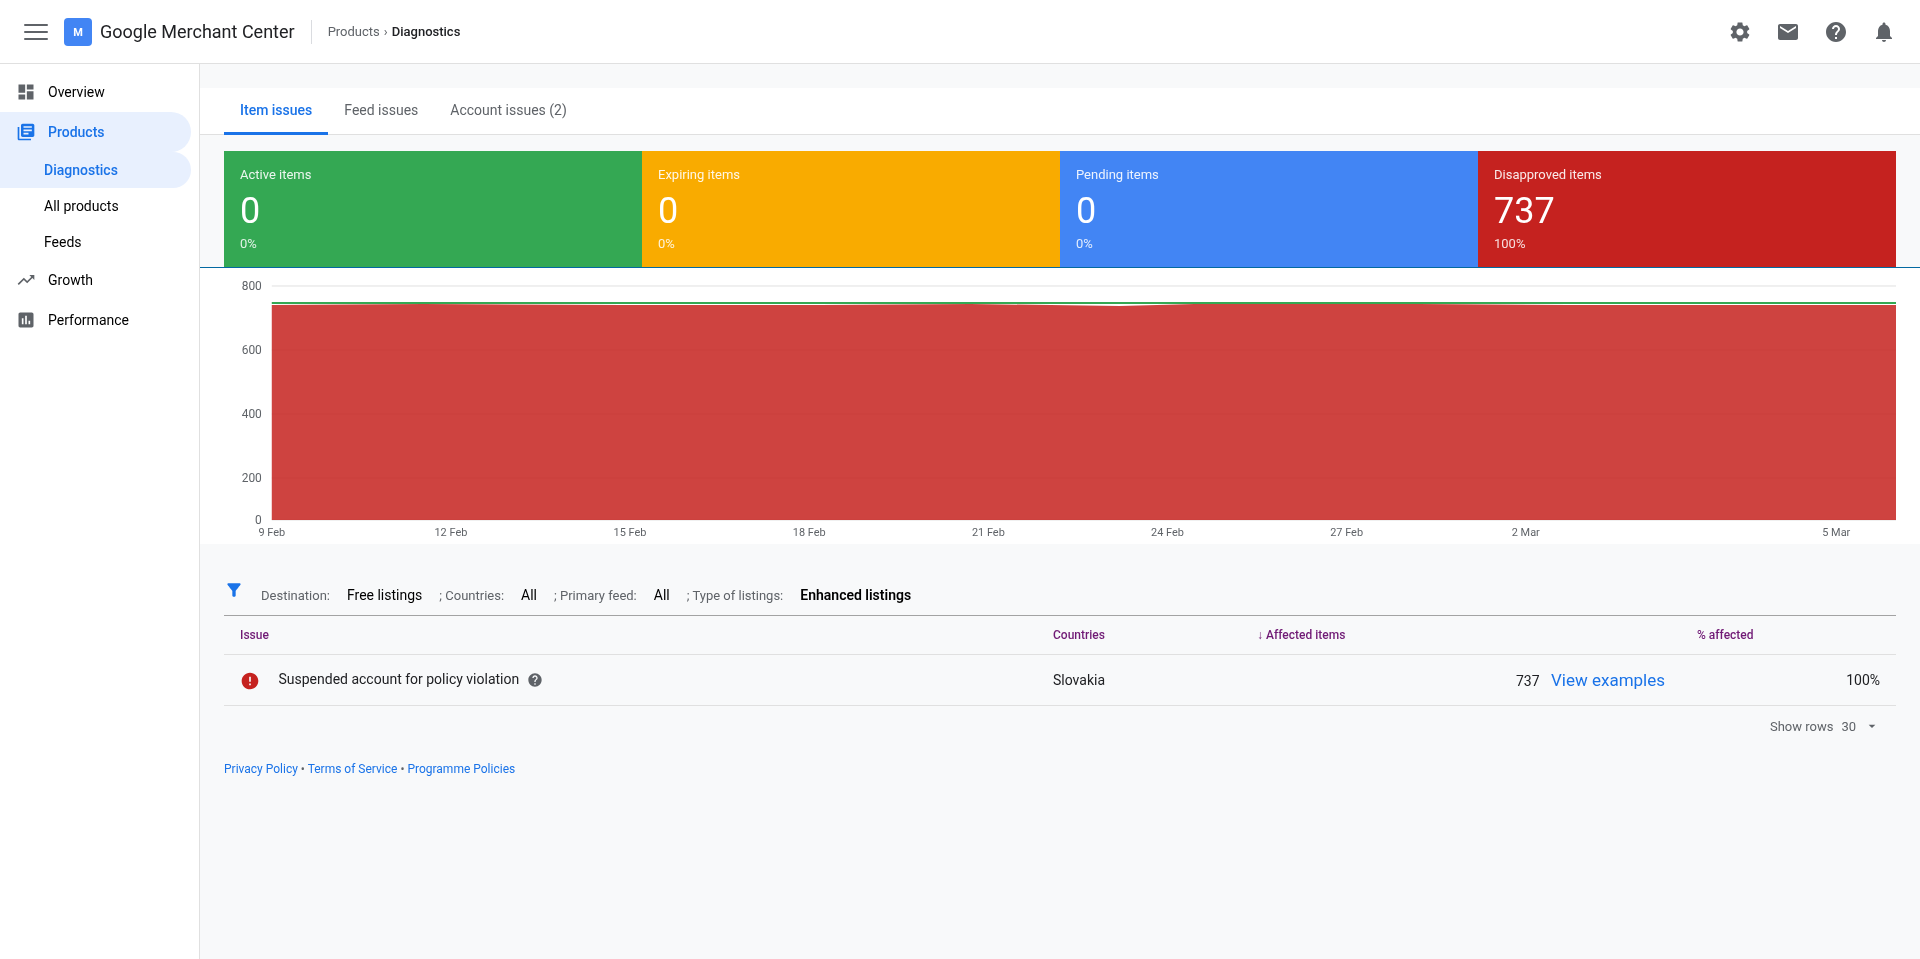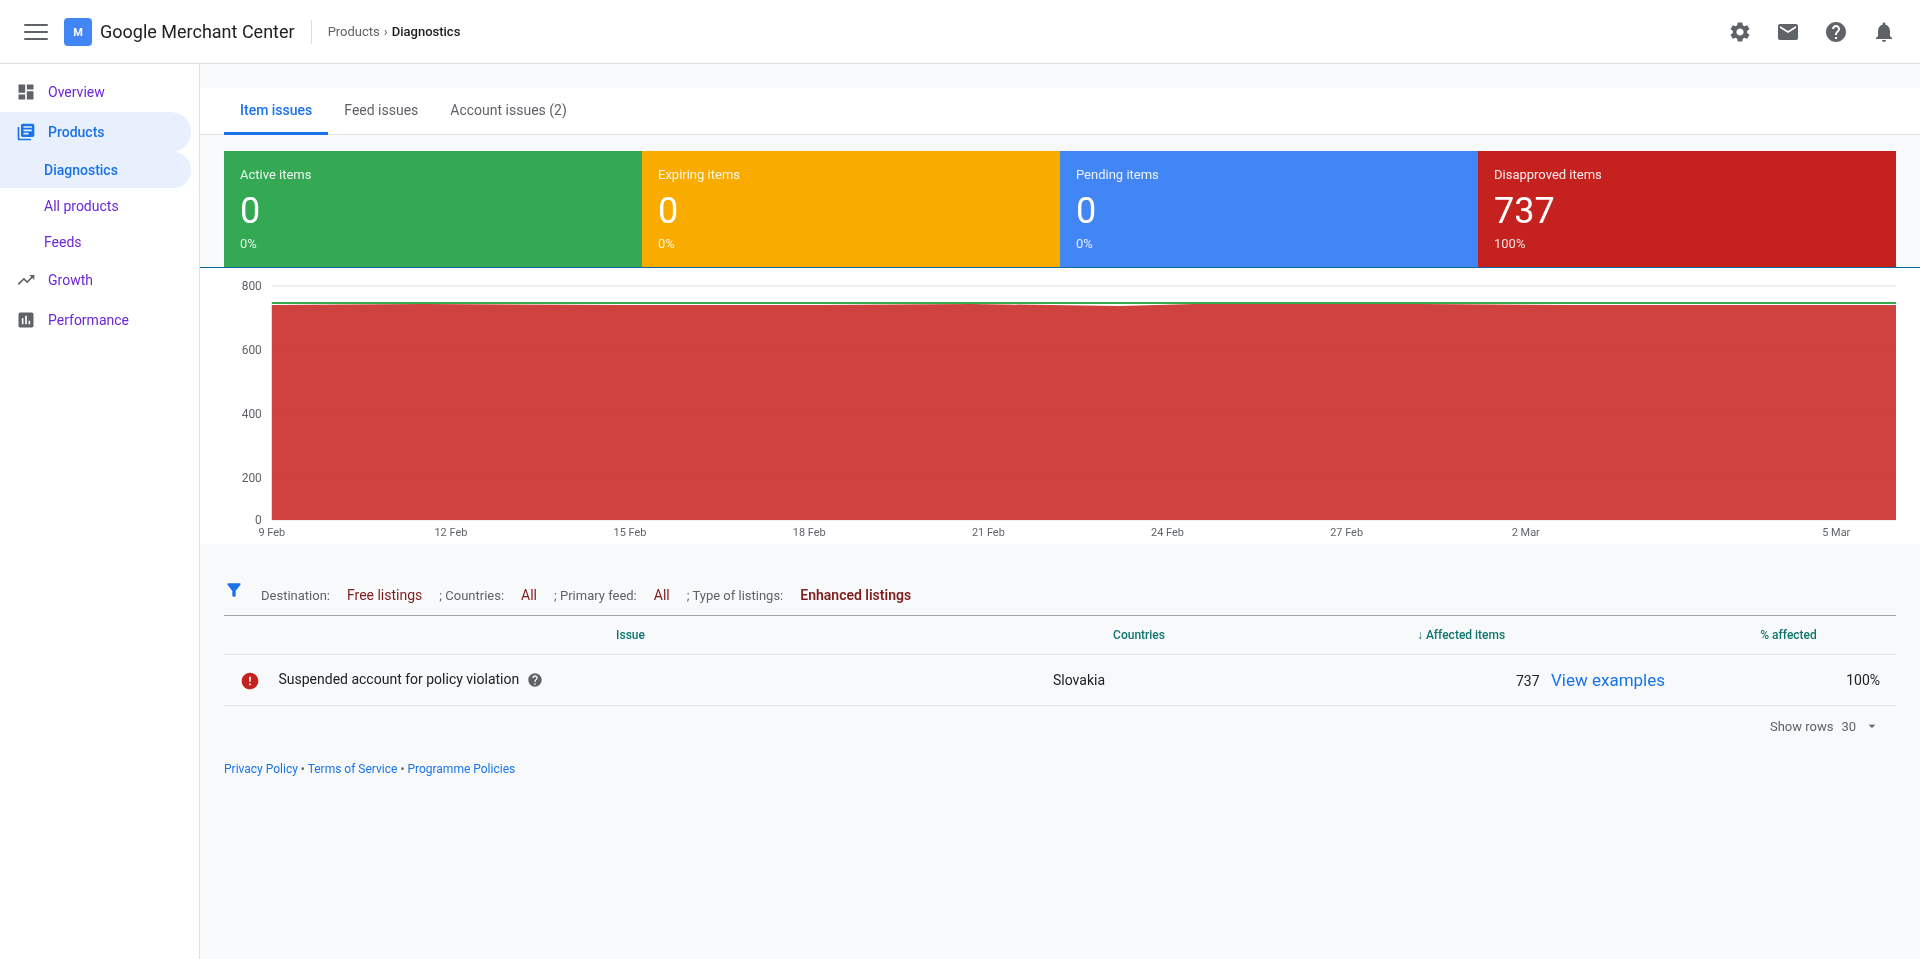--- a/index.html
+++ b/index.html
@@ -19,21 +19,21 @@
     .topbar-breadcrumb-link { color: #5f6368; text-decoration: none; }
     .topbar-breadcrumb-current { color: #202124; font-weight: 500; }
     .topbar-actions { margin-left: auto; display: flex; align-items: center; gap: 8px; }
     .topbar-icon-btn { width: 40px; height: 40px; display: flex; align-items: center; justify-content: center; border-radius: 50%; cursor: pointer; color: #5f6368; }
 
     
     .layout { display: flex; margin-top: 64px; min-height: calc(100vh - 64px); }
 
     
     .sidebar { width: 200px; background: #fff; border-right: 1px solid #e0e0e0; padding: 8px 0; flex-shrink: 0; position: fixed; top: 64px; bottom: 0; overflow-y: auto; }
-    .sidebar-item { display: flex; align-items: center; gap: 12px; padding: 10px 16px; cursor: pointer; color: #6d28d9; font-size: 14px; border-radius: 0 24px 24px 0; margin-right: 8px; }
+    .sidebar-item { display: flex; align-items: center; gap: 12px; padding: 10px 16px; cursor: pointer; color: #000000; font-size: 14px; border-radius: 0 24px 24px 0; margin-right: 8px; }
     .sidebar-item.active { background: #e8f0fe; color: #1a73e8; }
     .sidebar-item.sub { padding-left: 44px; font-size: 14px; }
     .sidebar-item.sub.active { background: #e8f0fe; color: #1a73e8; font-weight: 500; }
 
     
     .main { margin-left: 200px; flex: 1; padding: 24px; }
 
     
     .tabs { display: flex; border-bottom: 1px solid #e0e0e0; background: #fff; margin: 0 -24px; padding: 0 24px; }
     .tab { padding: 14px 16px; font-size: 14px; cursor: pointer; color: #5f6368; border-bottom: 3px solid transparent; margin-bottom: -1px; }
@@ -56,26 +56,26 @@
 
     
     .latest-section { margin-top: 24px; }
     .latest-header { font-size: 14px; color: #5f6368; margin-bottom: 16px; display: flex; align-items: center; gap: 8px; }
     .refresh-icon { cursor: pointer; color: #5f6368; }
 
     
     .filter-bar { display: flex; align-items: flex-end; gap: 17px; padding: 12px 0; border-bottom: 1px solid #a3a3a3; }
     .filter-icon { color: #1a73e8; }
     .filter-text { font-size: 13px; color: #5f6368; }
-    .filter-link { color: #7f1d1d; text-decoration: none; cursor: pointer; }
+    .filter-link { color: #000000; text-decoration: none; cursor: pointer; }
     .filter-link.bold { font-weight: 600; }
 
     
     .issues-table { width: 100%; border-collapse: collapse; margin-top: 0; }
-    .issues-table th { text-align: center; padding: 12px 16px; font-size: 12px; color: #0f766e; font-weight: 500; border-bottom: 1px solid #e0e0e0; }
+    .issues-table th { text-align: left; padding: 12px 16px; font-size: 12px; color: #701a75; font-weight: 500; border-bottom: 1px solid #e0e0e0; }
     .issues-table td { padding: 14px 16px; border-bottom: 1px solid #e0e0e0; font-size: 14px; }
     .affected-items-col { text-align: right; }
     .pct-affected-col { text-align: right; }
 
     .issue-error-icon { color: #c5221f; font-size: 18px; margin-right: 8px; vertical-align: middle; }
     .view-examples-link { color: #1a73e8; text-decoration: none; cursor: pointer; margin-left: 8px; font-size: 17px; }
 
     
     .show-rows { display: flex; justify-content: flex-end; align-items: center; padding: 12px 16px; color: #5f6368; font-size: 13px; gap: 8px; }
 

